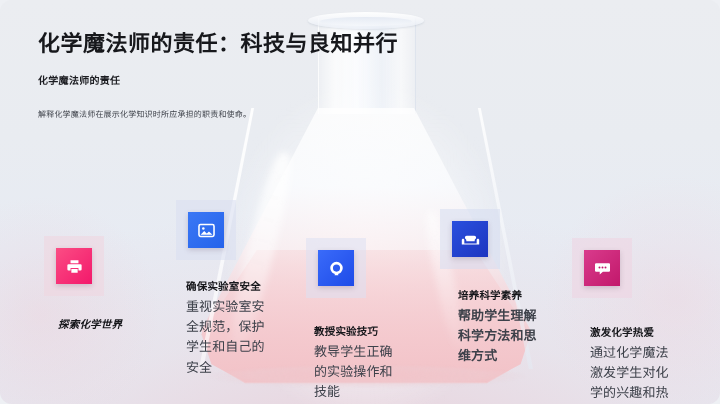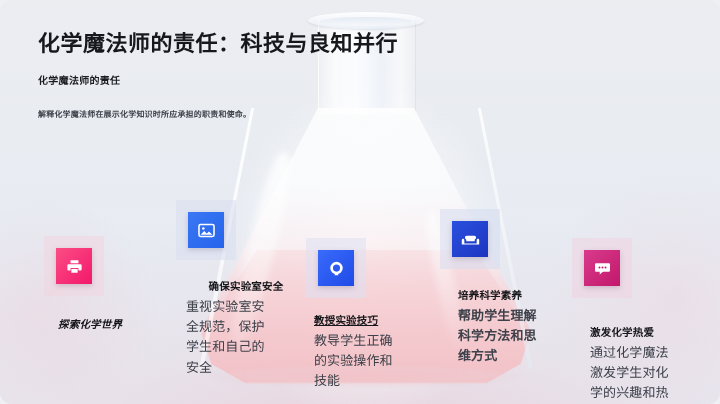--- a/index.html
+++ b/index.html
@@ -100,21 +100,21 @@
     font-size:22px;font-weight:bold;color:#17181c;letter-spacing:0.5px;
     white-space:nowrap;
   }
   #section-heading{
     position:absolute;left:38px;top:72px;
     font-size:10px;font-weight:bold;color:#1c1d22;letter-spacing:0.3px;
     white-space:nowrap;
   }
   #section-desc{
     position:absolute;left:38px;top:108px;
-    font-size:8px;font-weight:bold;color:#3f434b;letter-spacing:0.2px;
+    font-size:8px;font-weight:normal;color:#3f434b;letter-spacing:0.2px;
     white-space:nowrap;
   }
 
   
   .card{position:absolute;width:130px;text-align:left;}
   .icon-panel{
     width:60px;height:60px;display:flex;align-items:center;justify-content:center;
   }
   .icon-tile{
     width:36px;height:36px;display:flex;align-items:center;justify-content:center;
@@ -131,26 +131,26 @@
   }
 
   
   #card-1{left:44px;top:236px;}
   #card-1 .icon-panel{background:rgba(240,214,224,0.58);}
   #card-1 .card-title{margin-top:22px;margin-left:14px;font-style:italic;}
   #card-1 .card-body{margin-left:14px;}
 
   #card-2{left:176px;top:200px;}
   #card-2 .icon-panel{background:rgba(216,222,240,0.55);}
-  #card-2 .card-title{margin-top:20px;margin-left:10px;text-align:center;}
+  #card-2 .card-title{margin-top:20px;margin-left:10px;}
   #card-2 .card-body{margin-left:10px;width:88px;}
 
   #card-3{left:306px;top:238px;}
   #card-3 .icon-panel{background:rgba(221,224,242,0.55);}
-  #card-3 .card-title{margin-top:16px;margin-left:8px;text-decoration:underline;}
+  #card-3 .card-title{margin-top:27px;margin-left:8px;}
   #card-3 .card-body{margin-left:8px;width:88px;}
 
   #card-4{left:440px;top:209px;}
   #card-4 .icon-panel{background:rgba(214,221,240,0.55);}
   #card-4 .card-title{margin-top:20px;margin-left:18px;}
   #card-4 .card-body{margin-left:18px;width:86px;font-weight:bold;}
 
   #card-5{left:572px;top:238px;}
   #card-5 .icon-panel{background:rgba(238,212,226,0.55);}
   #card-5 .card-title{margin-top:28px;margin-left:18px;}

